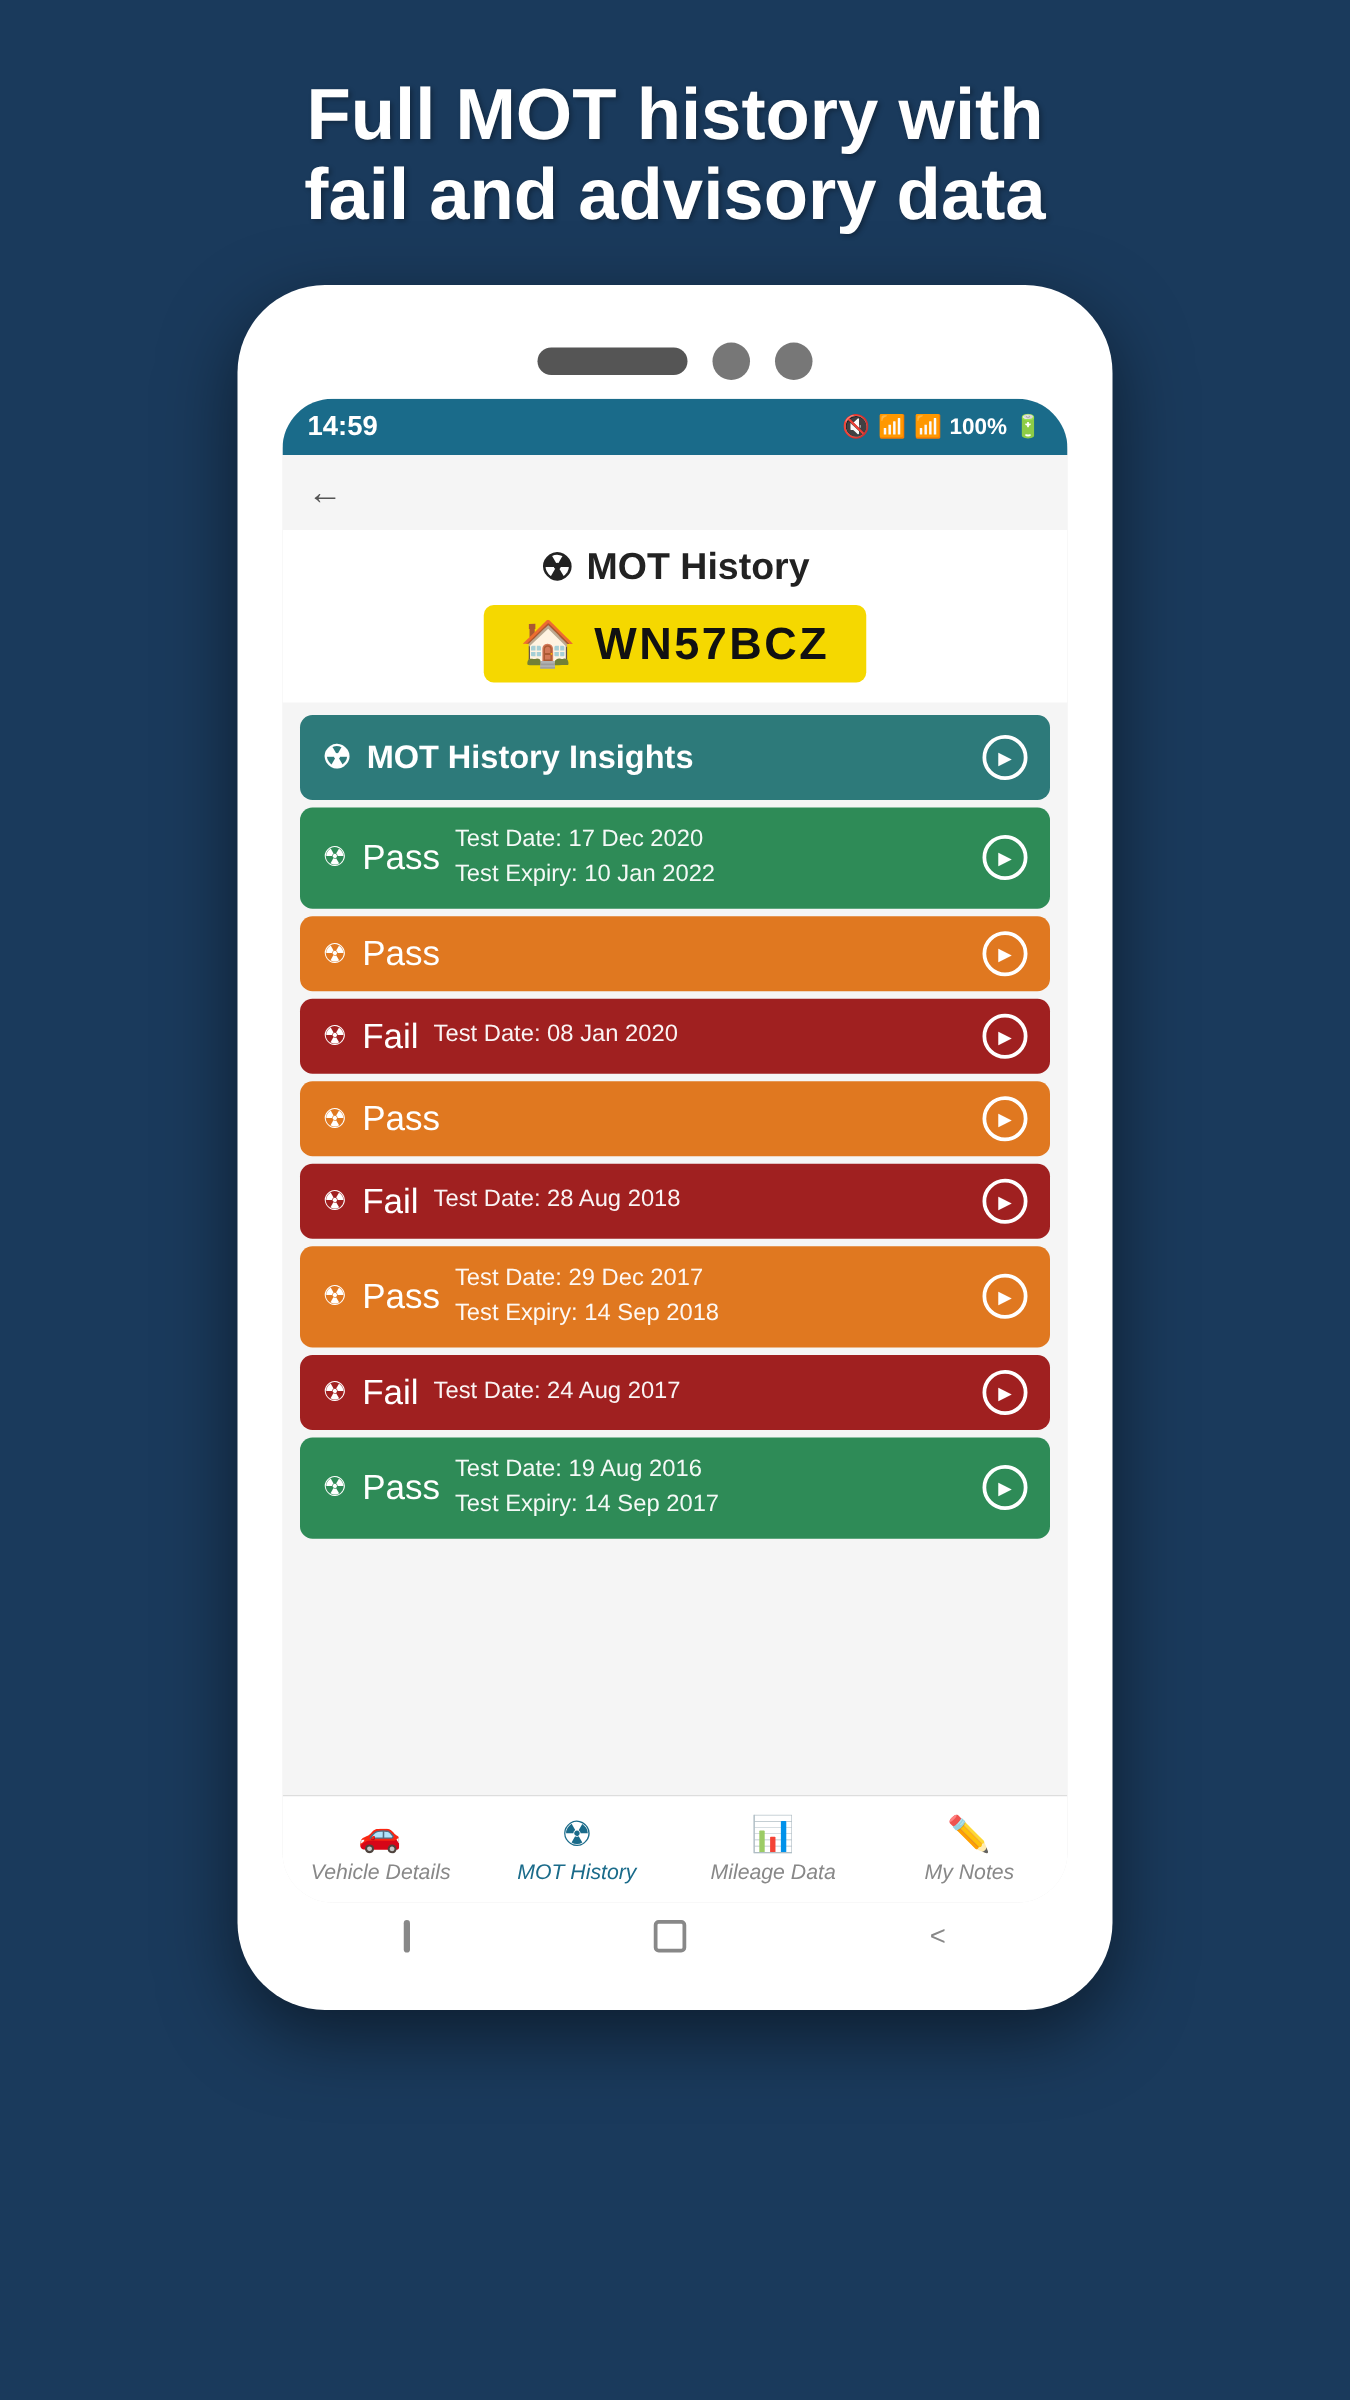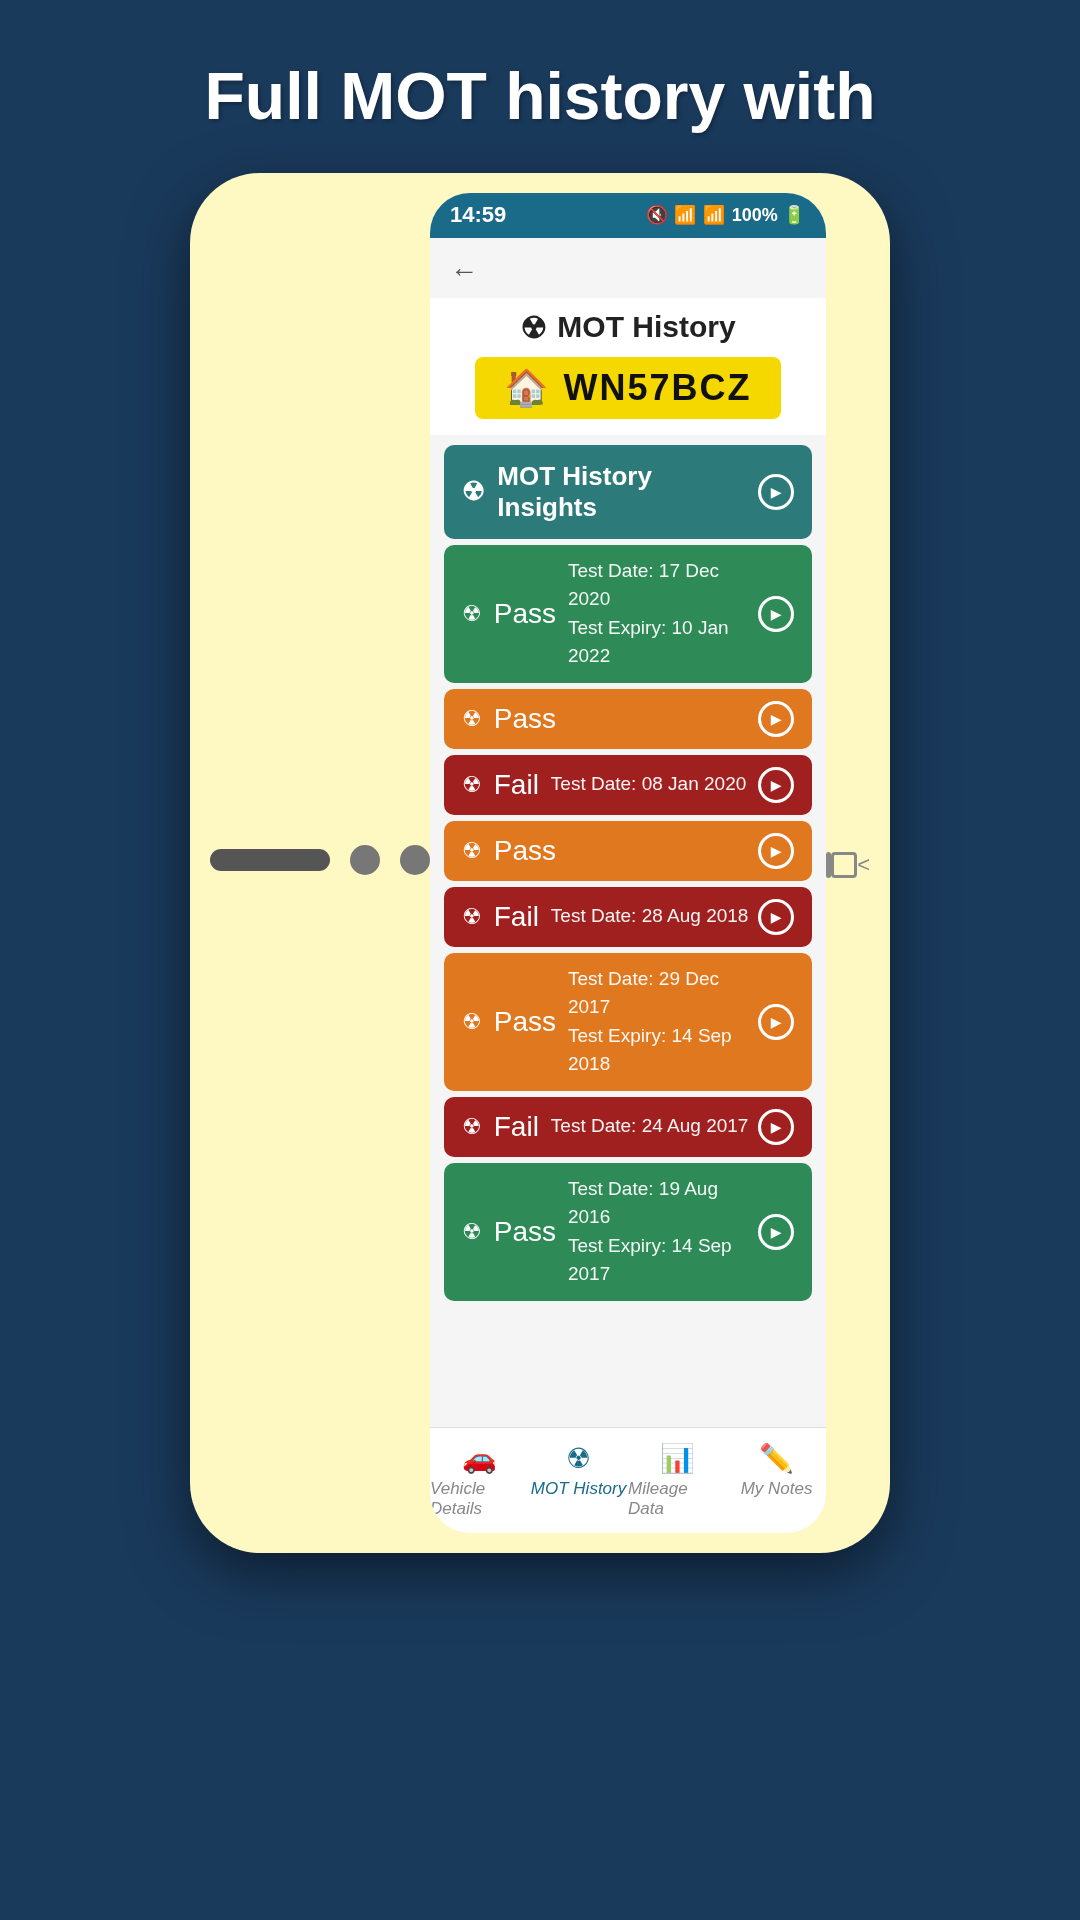--- a/index.html
+++ b/index.html
@@ -15,36 +15,36 @@
     }
 
     
     .page-header {
       width: 100%;
       padding: 60px 60px 40px 60px;
       text-align: center;
     }
     .page-header h1 {
       color: #ffffff;
-      font-size: 66px;
+      font-size: 58px;
       font-weight: 900;
       line-height: 1.1;
       text-shadow: 2px 2px 4px rgba(0,0,0,0.3);
     }
 
     
     .phone-frame {
       width: 700px;
       height: 1380px;
-      background: #fef9c3;
+      background: #ffffff;
       border-radius: 70px;
-      padding: 20px;
+      padding: 36px;
       box-shadow: 0 20px 60px rgba(0,0,0,0.5);
       display: flex;
-      flex-direction: row;
+      flex-direction: column;
       position: relative;
     }
 
     
     .phone-top {
       display: flex;
       justify-content: center;
       align-items: center;
       padding: 10px 0 15px 0;
       gap: 20px;
@@ -251,20 +251,21 @@
     .bio-icon {
       font-size: 22px;
     }
   </style>
 </head>
 <body>
 
 <div class="page-header">
   <h1>
     <span>Full MOT history with</span><br>
+    <span>fail and advisory data</span>
   </h1>
 </div>
 
 <div class="phone-frame">
 
   <div class="phone-top">
     <div class="phone-speaker"></div>
     <div class="phone-camera"></div>
     <div class="phone-camera2"></div>
   </div>

